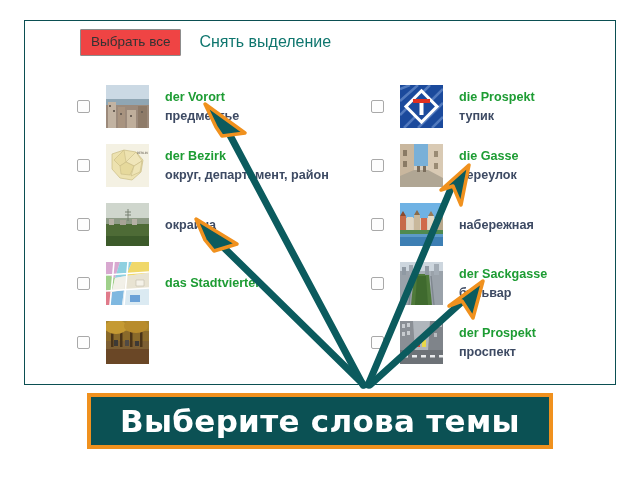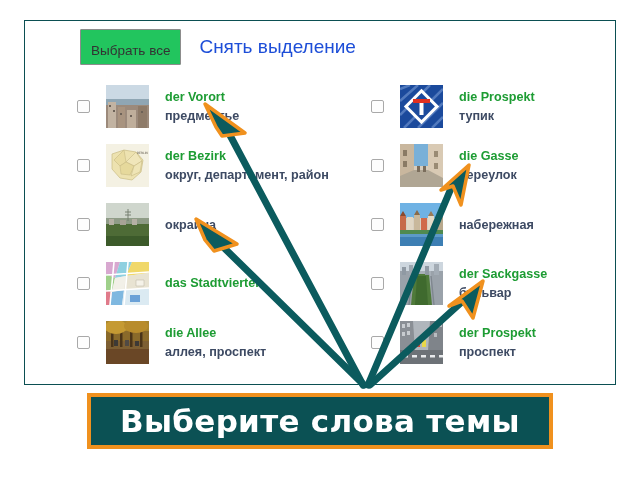--- a/index.html
+++ b/index.html
@@ -40,31 +40,31 @@
     left: 55px;
     top: 8px;
     display: flex;
     align-items: center;
     gap: 14px;
   }
   .btn-select-all {
     font-family: "Liberation Sans", sans-serif;
     font-size: 13.5px;
     color: #333333;
-    background: #22c55e;
+    background: #ef4444;
     border: 1px solid #8c8c8c;
     border-radius: 1px;
-    padding: 14px 10px 6px 10px;
+    padding: 5px 10px 6px 10px;
     line-height: 1;
     cursor: pointer;
   }
   .btn-clear {
     font-family: "Liberation Sans", sans-serif;
-    font-size: 19px;
-    color: #1d4ed8;
+    font-size: 16px;
+    color: #0f766e;
     background: transparent;
     border: none;
     padding: 5px 4px 6px 4px;
     line-height: 1;
     cursor: pointer;
   }
 
   
   .grid {
     position: absolute;
@@ -275,24 +275,20 @@
               <rect x="5" y="10" width="2.5" height="16" fill="#4a3418"></rect>
               <rect x="14" y="11" width="2.5" height="15" fill="#4a3418"></rect>
               <rect x="24" y="10" width="2.5" height="16" fill="#4a3418"></rect>
               <rect x="34" y="11" width="2.5" height="15" fill="#4a3418"></rect>
               <ellipse cx="10" cy="6" rx="11" ry="7" fill="#c59a33"></ellipse>
               <ellipse cx="30" cy="5" rx="12" ry="7" fill="#b88c2c"></ellipse>
               <rect x="8" y="19" width="4" height="6" fill="#3d3a36"></rect>
               <rect x="19" y="19" width="4" height="6" fill="#504a44"></rect>
               <rect x="29" y="20" width="4" height="5" fill="#3d3a36"></rect>
             </svg>
-          </div>
-          <div class="texts">
-            <div class="de">die Allee</div>
-            <div class="ru">аллея, проспект</div>
           </div>
         </div>
 
       </div>
 
       <div class="col col-right">
 
         <div class="row">
           <div class="cbox"></div>
           <div class="thumb">

